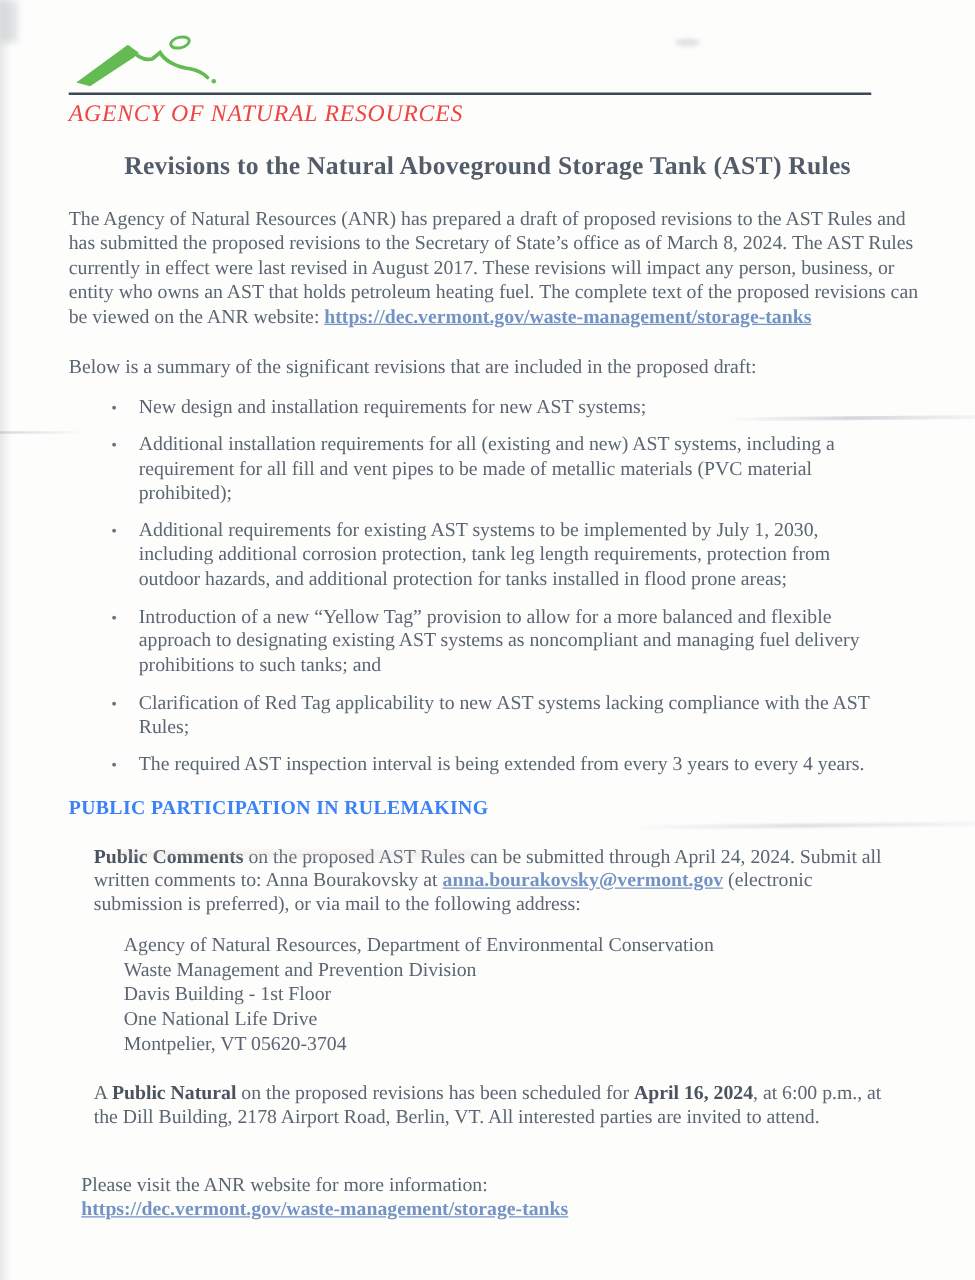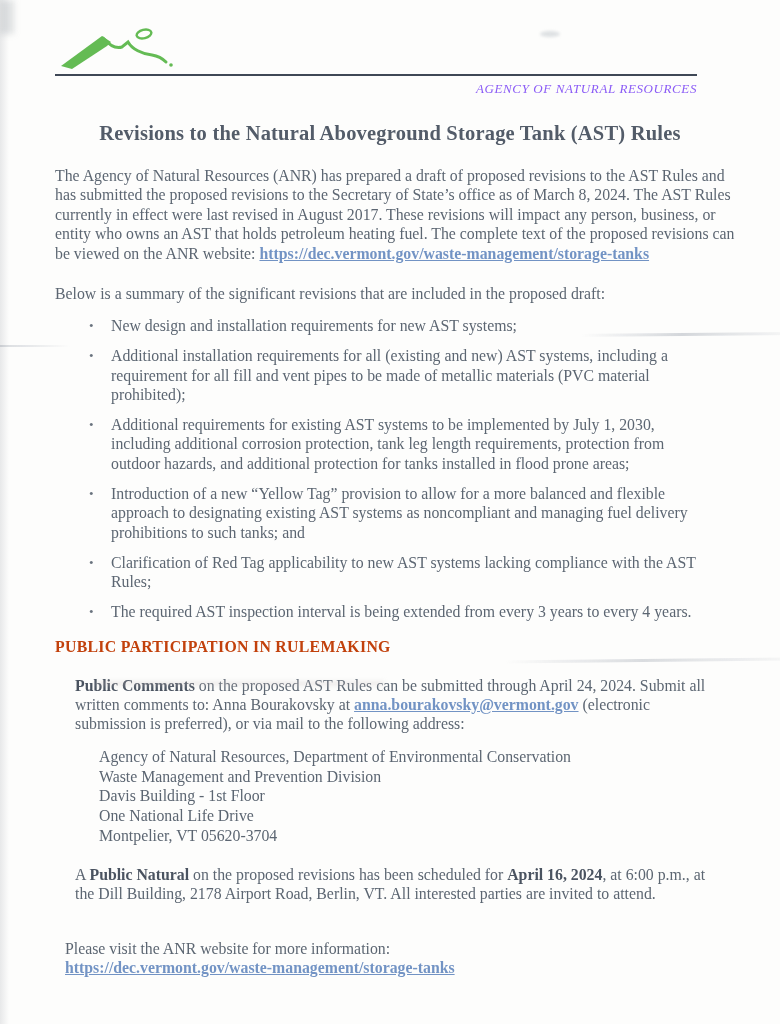--- a/index.html
+++ b/index.html
@@ -10,25 +10,25 @@
     background:#fdfdfc;
     font-family:"Liberation Serif", serif;
     color:#5c6672;
     overflow:hidden;
   }
   
   .header { position:absolute; top:28px; left:55px; width:642px; }
   .logo { display:block; width:136px; height:42px; margin-left:2px; }
   .rule { border:0; border-top:2px solid #3f4856; margin:4px 0 0 0; }
   .agency {
-    text-align:right;
+    text-align:left;
     font-style:italic;
-    font-size:13px;
+    font-size:19px;
     letter-spacing:0.6px;
-    color:#8b5cf6;
+    color:#ef4444;
     margin-top:5px;
     font-weight:500;
   }
   
   .title {
     position:absolute; top:122px; left:0; width:780px;
     text-align:center;
     font-size:20.5px; font-weight:bold;
     color:#535c69;
     letter-spacing:0.2px;
@@ -56,21 +56,21 @@
   }
   ul.revisions li::before {
     content:"\2022";
     position:absolute; left:22px; top:0;
     font-size:13px;
     color:#6a737e;
   }
   .section-heading {
     font-weight:bold;
     font-size:15.8px;
-    color:#c2410c;
+    color:#3b82f6;
     letter-spacing:0.3px;
     margin:16px 0 0 0;
   }
   .comments { margin:19px 0 0 20px; width:636px; }
   .address { margin:13px 0 0 44px; line-height:19.8px; }
   .hearing { margin:19px 0 0 20px; width:652px; }
   b.inkdark { color:#4a5360; }
   .footer { margin-top:35px; width:640px; margin-left:10px; }
   
   .artifact { position:absolute; pointer-events:none; }

